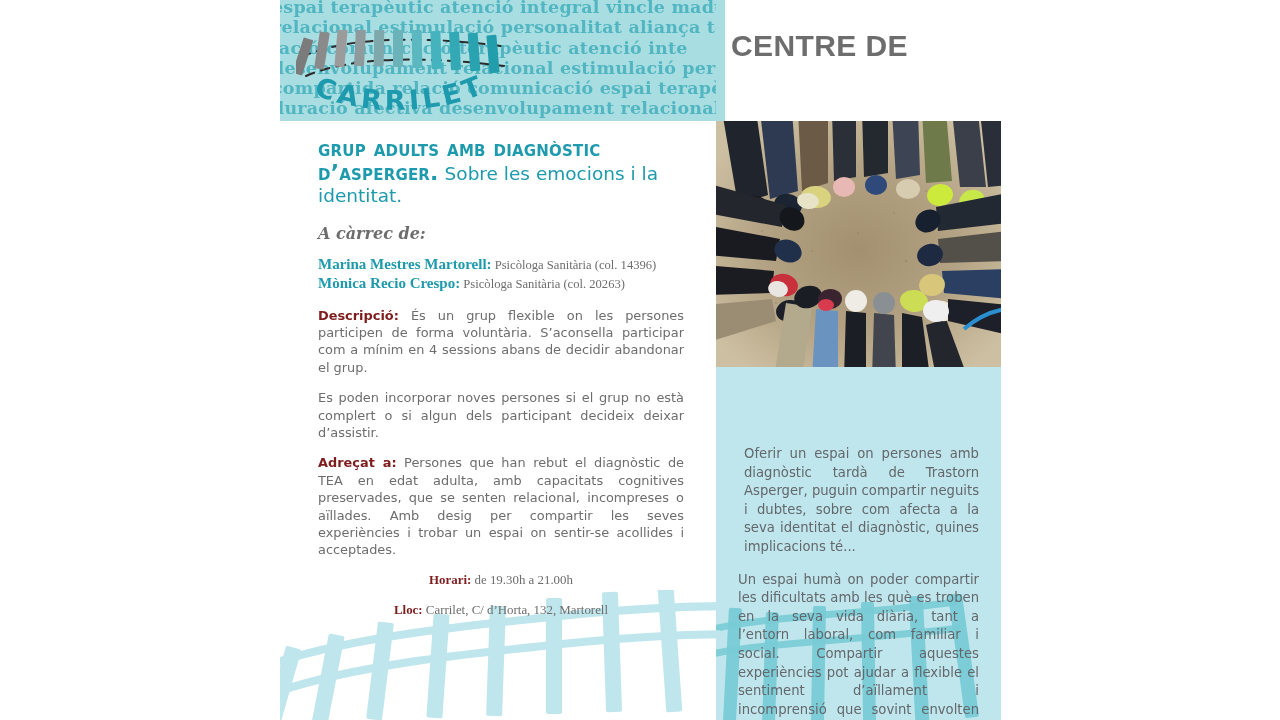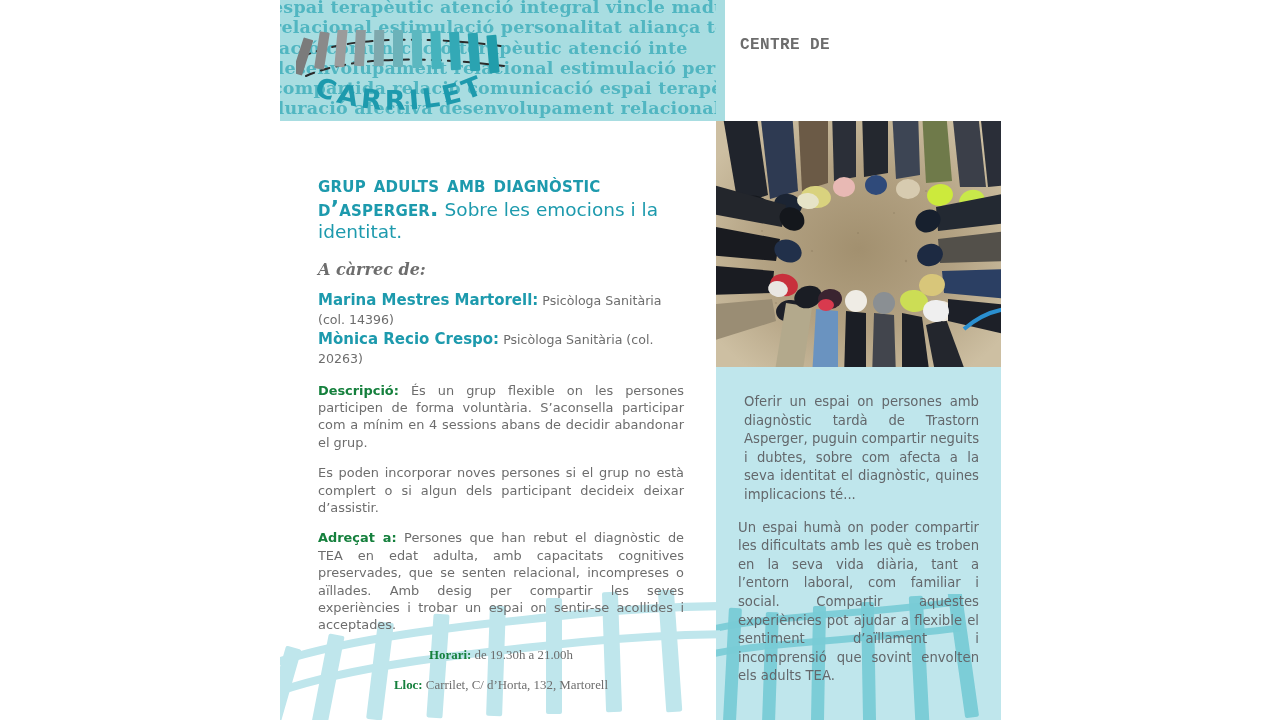--- a/index.html
+++ b/index.html
@@ -58,26 +58,26 @@
   #logo svg { display: block; }
 
   
   #right-col {
     position: absolute;
     left: 436px; top: 0;
     width: 285px; height: 720px;
   }
   #right-title {
     position: absolute;
-    left: 24px; top: 28px;
+    left: 15px; top: 28px;
     width: 250px;
     color: #6d6d6d;
-    font-family: Liberation Mono, monospace;
+    font-family: Liberation Sans, sans-serif;
     font-weight: bold;
-    font-size: 16px;
+    font-size: 30px;
     line-height: 35px;
     letter-spacing: 0.4px;
   }
   #photo {
     position: absolute;
     left: 0px; top: 121px;
     width: 285px; height: 246px;
     background: #b9a98c;
     overflow: hidden;
   }
@@ -97,38 +97,37 @@
   }
   #blue-panel .ptext {
     position: relative;
     margin: 0 22px;
     color: #63676b;
     font-size: 13.2px;
     line-height: 18.6px;
     text-align: justify;
     z-index: 2;
   }
-  #blue-panel .ptext.first { padding-top: 26px; margin-left: 28px; }
+  #blue-panel .ptext.first { padding-top: 78px; margin-left: 28px; }
   #blue-panel .ptext.second { padding-top: 14px; }
 
   
   #panel-ladder {
     position: absolute;
     left: 0; bottom: -4px;
     width: 285px; height: 130px;
     z-index: 1;
   }
 
   
   #body-col {
     position: absolute;
     left: 38px; top: 138px;
     width: 366px;
     z-index: 3;
-    margin-top: 36px;
   }
   .title {
     color: #1d9aad;
     font-family: "DejaVu Sans", "Liberation Sans", sans-serif;
     font-size: 19.5px;
     line-height: 22.5px;
     font-weight: bold;
     margin: 0 0 0 0;
   }
   .title .caps {
@@ -144,32 +143,33 @@
     font-family: "DejaVu Serif", "Liberation Serif", serif;
     font-style: italic;
     font-size: 16px;
     font-weight: bold;
   }
   .names { margin-top: 12px; }
   .nameline {
     font-size: 14.6px;
     line-height: 18.5px;
     color: #6d6d6d;
+    font-family: Liberation Serif, serif;
   }
   .nameline b { color: #1d9aad; font-size: 15px; }
   .nameline .role { font-size: 12.6px; }
 
   .para {
     margin-top: 13px;
     color: #6d6d6d;
     font-size: 12.9px;
     line-height: 17.4px;
     text-align: justify;
   }
-  .para b { color: #15803d; }
+  .para b { color: #7f1d1d; }
   .para.nojust { text-align: center; font-family: Liberation Serif, serif; }
 
   
   #bottom-ladder {
     position: absolute;
     left: 0; bottom: 0;
     width: 440px; height: 130px;
     z-index: 1;
   }
 </style>

